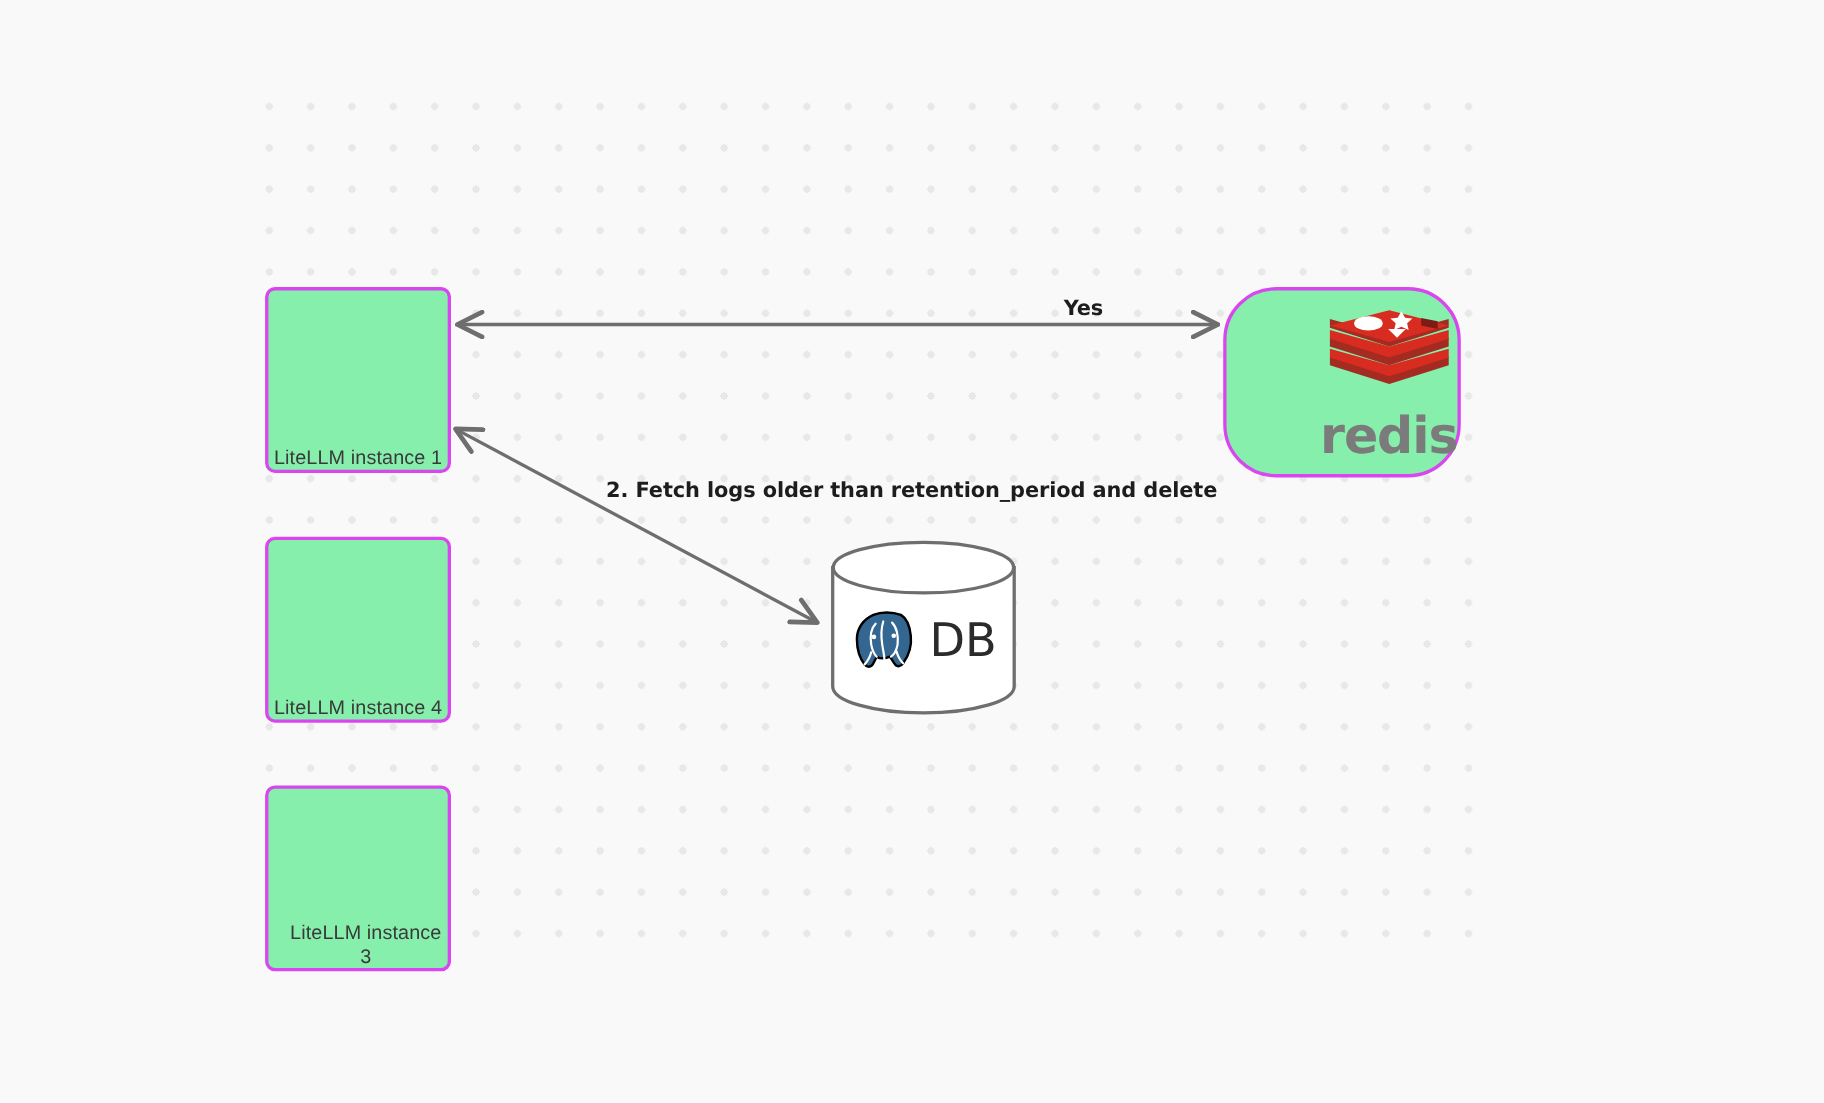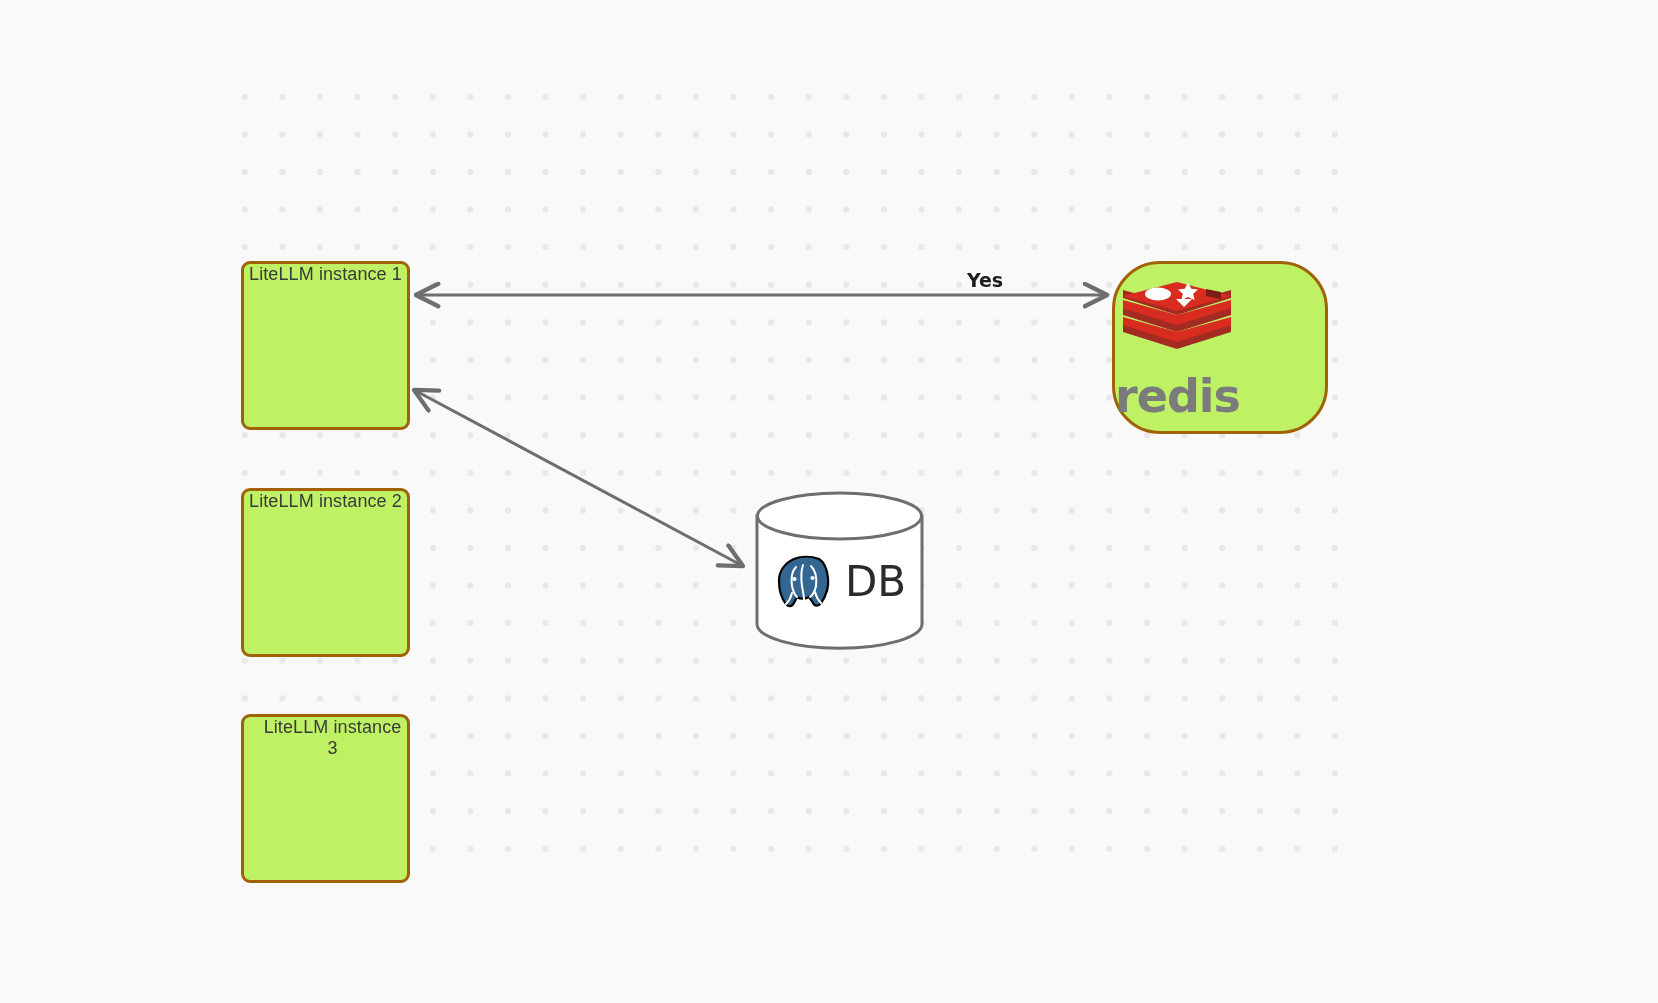--- a/index.html
+++ b/index.html
@@ -22,26 +22,26 @@
     top: 74px;
     width: 1130px;
     height: 800px;
     background-image: radial-gradient(circle, #e8e8e9 3.2px, rgba(0,0,0,0) 3.4px);
     background-size: 37.6px 37.6px;
     background-position: 4px 4px;
     pointer-events: none;
   }
   .node-box {
     position: absolute;
-    background: #bef264;
-    border: 3px solid #a16207;
+    background: #86efac;
+    border: 3px solid #d946ef;
     border-radius: 9px;
     box-sizing: border-box;
     display: flex;
-    align-items: flex-start;
+    align-items: flex-end;
     justify-content: center;
   }
   .node-label {
     font-size: 18px;
     color: #3a3a3a;
     font-family: "Liberation Sans", sans-serif;
     letter-spacing: 0.1px;
     text-align: center;
   }
   #litellm-1 { left: 241px; top: 261px; width: 169px; height: 169px; }
@@ -135,27 +135,28 @@
     </defs>
 
     <line x1="418" y1="295" x2="1105" y2="295" stroke="#6e6e6e" stroke-width="3" marker-start="url(#arrow-start)" marker-end="url(#arrow-end)"></line>
 
     <line x1="416" y1="391" x2="741" y2="565" stroke="#6e6e6e" stroke-width="3" marker-start="url(#arrow-start)" marker-end="url(#arrow-end)"></line>
   </svg>
 
 
   <div class="edge-label" id="label-yes">Yes</div>
 
+  <div class="edge-label" id="label-step2">2.  Fetch logs older than retention_period and delete</div>
 
   <div class="node-box" id="litellm-1">
     <span class="node-label">LiteLLM instance 1</span>
   </div>
 
   <div class="node-box" id="litellm-2">
-    <span class="node-label">LiteLLM instance 2</span>
+    <span class="node-label">LiteLLM instance 4</span>
   </div>
 
   <div class="node-box" id="litellm-3">
     <span class="node-label">LiteLLM instance 3</span>
   </div>
 
   <div class="node-box" id="redis-node">
     <div id="redis-logo-wrap">
       <svg width="118" height="84" viewBox="0 0 118 84">
 

